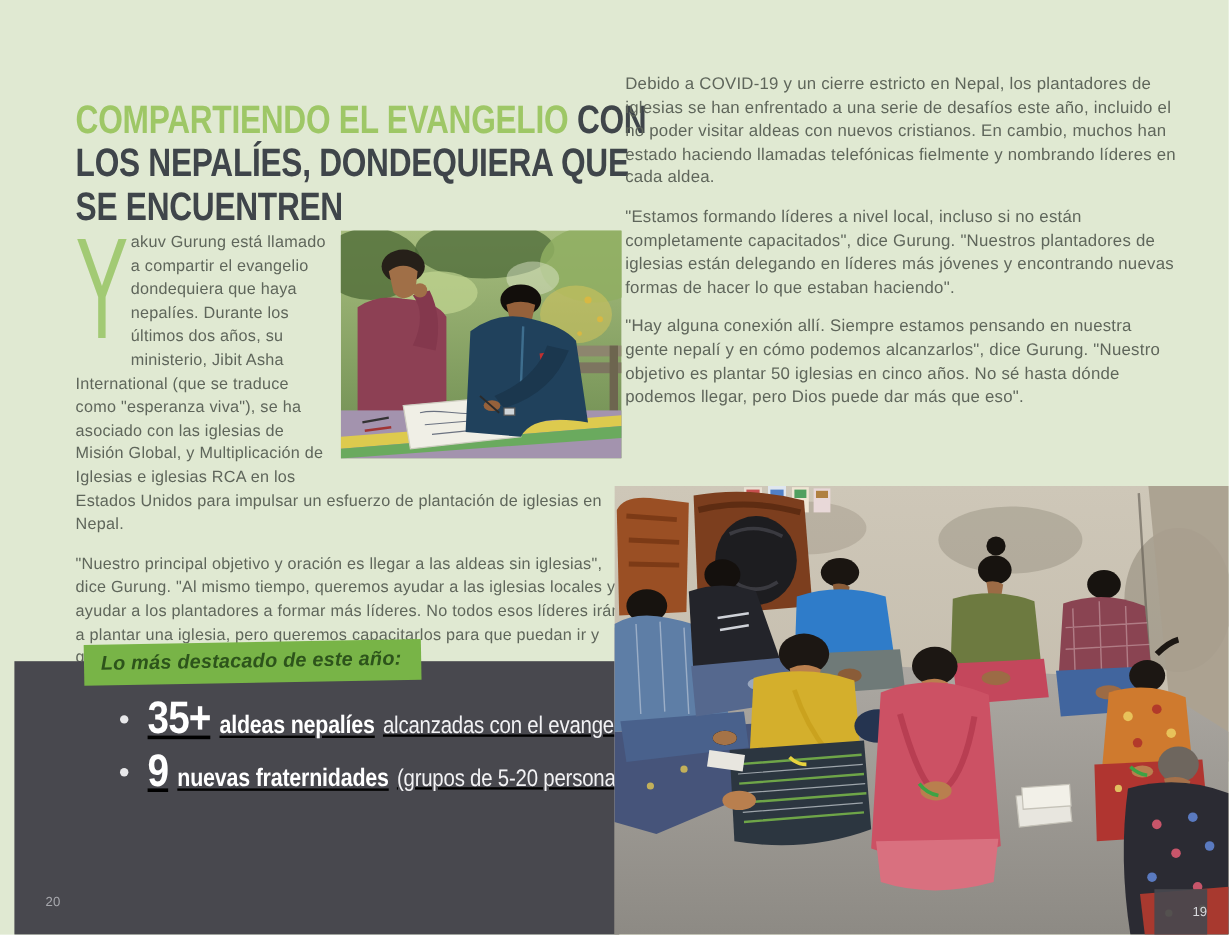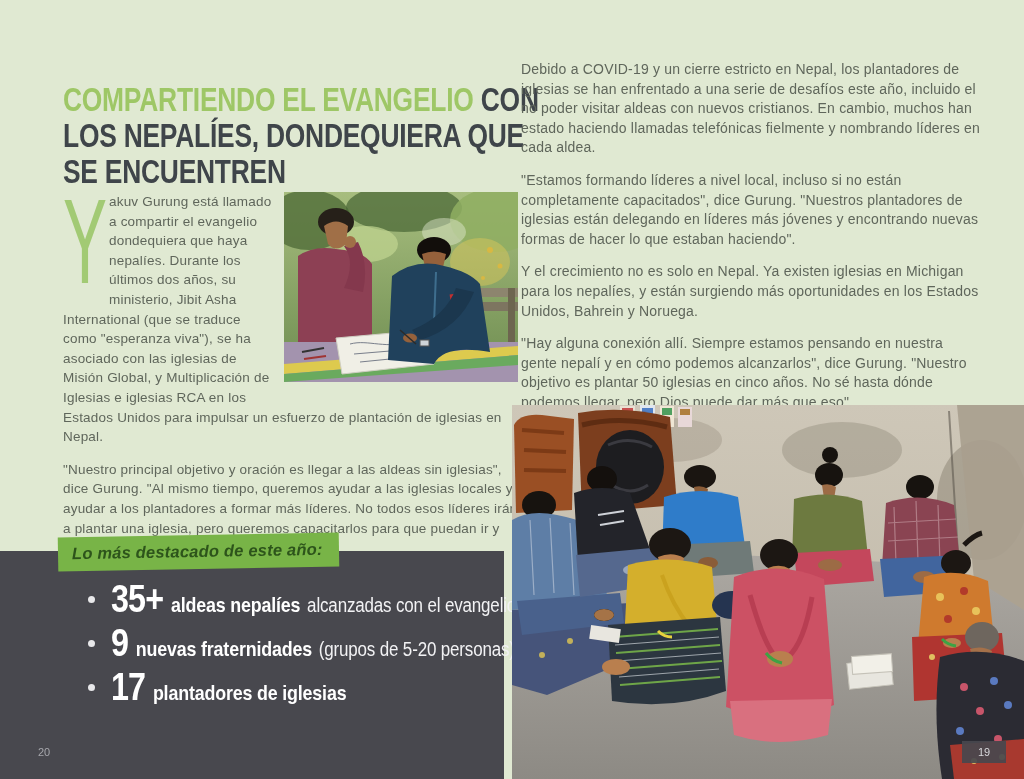--- a/index.html
+++ b/index.html
@@ -29,54 +29,54 @@
     float:left; width:46px; height:98px; overflow:visible;
     font-size:120px; line-height:98px; font-weight:400; color:#a2ca74;
     transform:scaleX(0.55); transform-origin:0 0;
   }
   .photo1 {
     float:right; width:234px; height:190px; margin:0 0 6px 10px;
   }
   .photo1 svg, .photo2 svg { display:block; width:100%; height:100%; }
   
   .stats {
-    position:absolute; left:0; top:551px; width:504px; height:228px;
+    position:absolute; left:12px; top:551px; width:504px; height:228px;
     background:#48484e;
   }
   .tab {
     position:absolute; left:58px; top:-16px;
     background:#78b447; color:#2d541b;
     font-size:16.5px; font-style:italic; font-weight:700; letter-spacing:0.2px;
     padding:7px 16px 8px 14px; transform:rotate(-1deg);
   }
   .stat-list { padding:30px 0 0 88px; }
-  .stat-item { display:flex; align-items:center; height:36px; margin-bottom:8px; }
+  .stat-item { display:flex; align-items:center; height:36px; margin-bottom:8px;text-decoration:underline; }
   .stat-bullet { width:7px; height:7px; border-radius:50%; background:#e8e8ea; margin-right:16px; flex:none; }
   .stat-line {
     display:flex; align-items:baseline; white-space:nowrap; color:#ffffff;
     transform:scaleX(0.85); transform-origin:0 50%;
   }
   .stat-num  { font-size:38px; font-weight:700; line-height:36px; letter-spacing:-1px; }
   .stat-bold { font-size:21px; font-weight:700; margin-left:9px; letter-spacing:-0.2px; }
   .stat-rest { font-size:20px; font-weight:400; margin-left:8px; color:#f2f2f4; letter-spacing:-0.2px; }
   .stat-rest:empty { display:none; }
   
   .right-col {
     position:absolute; left:521px; top:60px; width:460px;
     font-size:14px; line-height:19.6px; letter-spacing:0.2px; color:#5f665b;
   }
   .right-col p { margin:0 0 13px 0; }
   
   .photo2 { position:absolute; left:512px; top:405px; width:512px; height:374px; }
   
   .pn18 { position:absolute; left:38px; top:746px; font-size:11px; color:#a6a7ac; }
   .pn19 {
-    position:absolute; left:962px; top:741px; width:44px; height:22px;
+    position:absolute; left:962px; top:741px; width:44px; height:38px;
     background:rgba(72,72,78,0.92); color:#d8d8dc; font-size:11px;
-    display:flex; align-items:center; justify-content:center;
+    display:flex; align-items:center; justify-content:flex-end;
   }
 </style>
 </head>
 <body>
 
 <div id="page">
 
   <h1 class="headline">
     <div class="hl-line">
       <span class="green">COMPARTIENDO EL EVANGELIO</span><span class="dark-after">CON</span>
@@ -160,37 +160,28 @@
         </span>
       </div>
       <div class="stat-item">
         <span class="stat-bullet"></span>
         <span class="stat-line">
           <span class="stat-num">9</span>
           <span class="stat-bold">nuevas fraternidades</span>
           <span class="stat-rest">(grupos de 5-20 personas)</span>
         </span>
       </div>
-      <div class="stat-item">
-        <span class="stat-bullet"></span>
-        <span class="stat-line">
-          <span class="stat-num">17</span>
-          <span class="stat-bold">plantadores de iglesias</span>
-
-        </span>
-      </div>
     </div>
   </div>
 
   <div class="pn18">20</div>
 
   <div class="right-col">
     <p>Debido a COVID-19 y un cierre estricto en Nepal, los plantadores de iglesias se han enfrentado a una serie de desafíos este año, incluido el no poder visitar aldeas con nuevos cristianos. En cambio, muchos han estado haciendo llamadas telefónicas fielmente y nombrando líderes en cada aldea.</p>
     <p>"Estamos formando líderes a nivel local, incluso si no están completamente capacitados", dice Gurung. "Nuestros plantadores de iglesias están delegando en líderes más jóvenes y encontrando nuevas formas de hacer lo que estaban haciendo".</p>
-    <p>Y el crecimiento no es solo en Nepal. Ya existen iglesias en Michigan para los nepalíes, y están surgiendo más oportunidades en los Estados Unidos, Bahrein y Noruega.</p>
     <p>"Hay alguna conexión allí. Siempre estamos pensando en nuestra gente nepalí y en cómo podemos alcanzarlos", dice Gurung. "Nuestro objetivo es plantar 50 iglesias en cinco años. No sé hasta dónde podemos llegar, pero Dios puede dar más que eso".</p>
   </div>
 
   <div class="photo2">
 
     <svg viewBox="0 0 512 374" preserveAspectRatio="none">
       <defs>
         <linearGradient id="g2wall" x1="0" y1="0" x2="0" y2="1">
           <stop offset="0" stop-color="#cec7b8"></stop>
             <stop offset="1" stop-color="#bdb5a5"></stop>

